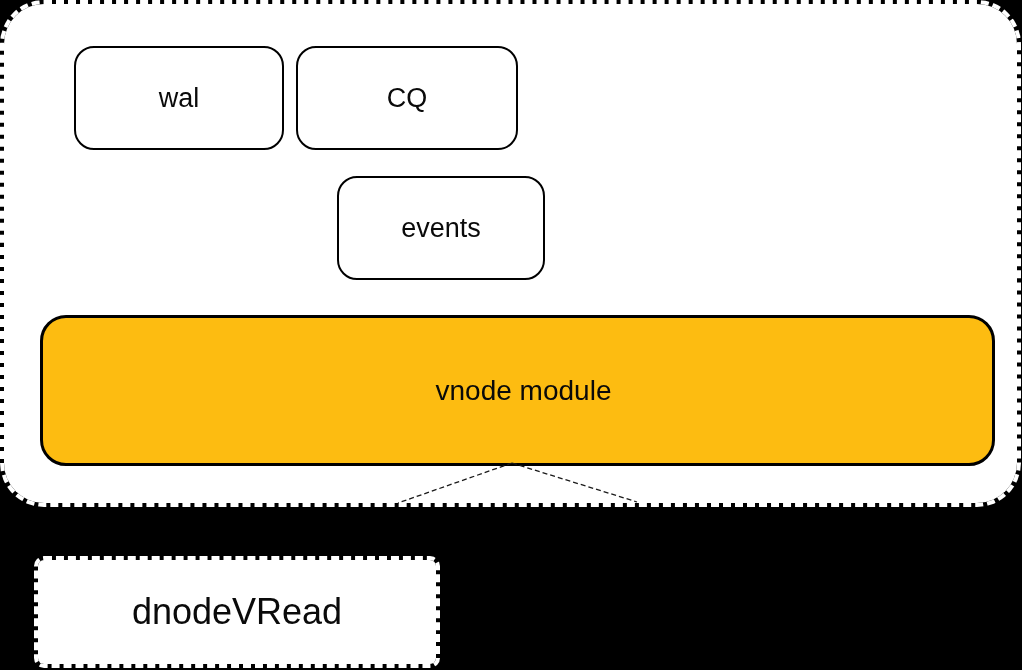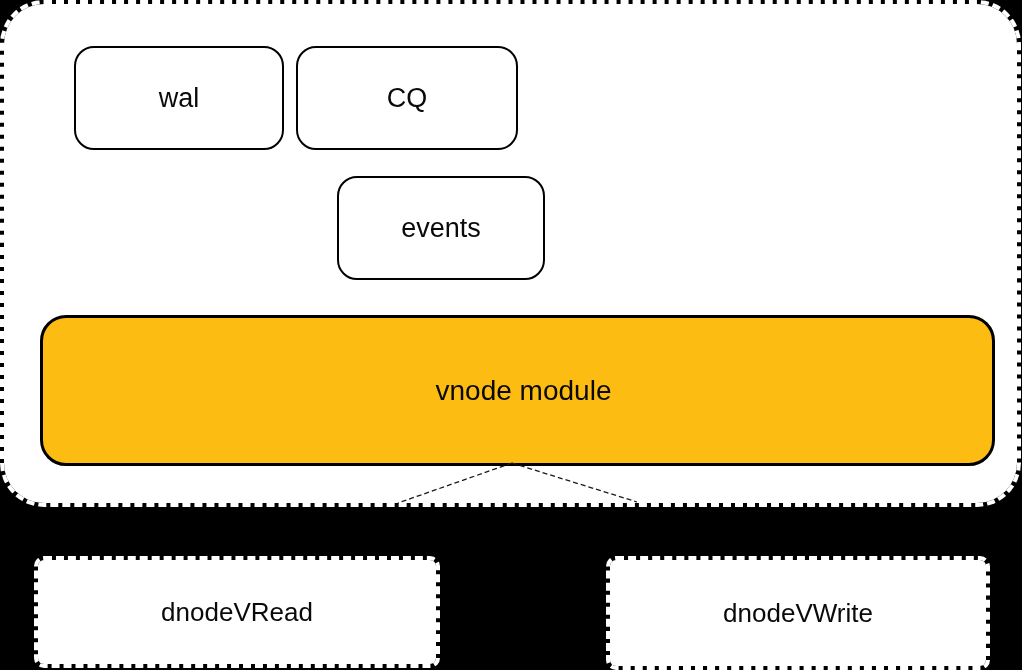--- a/index.html
+++ b/index.html
@@ -68,21 +68,21 @@
   
   .dnode {
     position: absolute;
     background: var(--container-fill, #fff);
     background-clip: padding-box;
     border: 4px dashed var(--dashed-border, #fff);
     border-radius: 10px;
     display: flex;
     align-items: center;
     justify-content: center;
-    font-size: 26px;
+    font-size: 36px;
   }
   .dnode-read  { left: 34px;  top: 556px; width: 406px; height: 112px; }
   .dnode-write { left: 606px; top: 556px; width: 384px; height: 114px; }
 </style>
 </head>
 <body>
 
 <div class="stage">
 
   <div class="vnode-container">
@@ -110,17 +110,14 @@
 
   <svg class="connectors" viewBox="0 0 1022 670">
     <line x1="512" y1="463" x2="398" y2="503"></line>
     <line x1="512" y1="463" x2="637" y2="502"></line>
   </svg>
 
   <div class="dnode dnode-read">
     <span>dnodeVRead</span>
   </div>
 
-  <div class="dnode dnode-write">
-    <span>dnodeVWrite</span>
-  </div>
 
 </div>
 
 </body></html>

